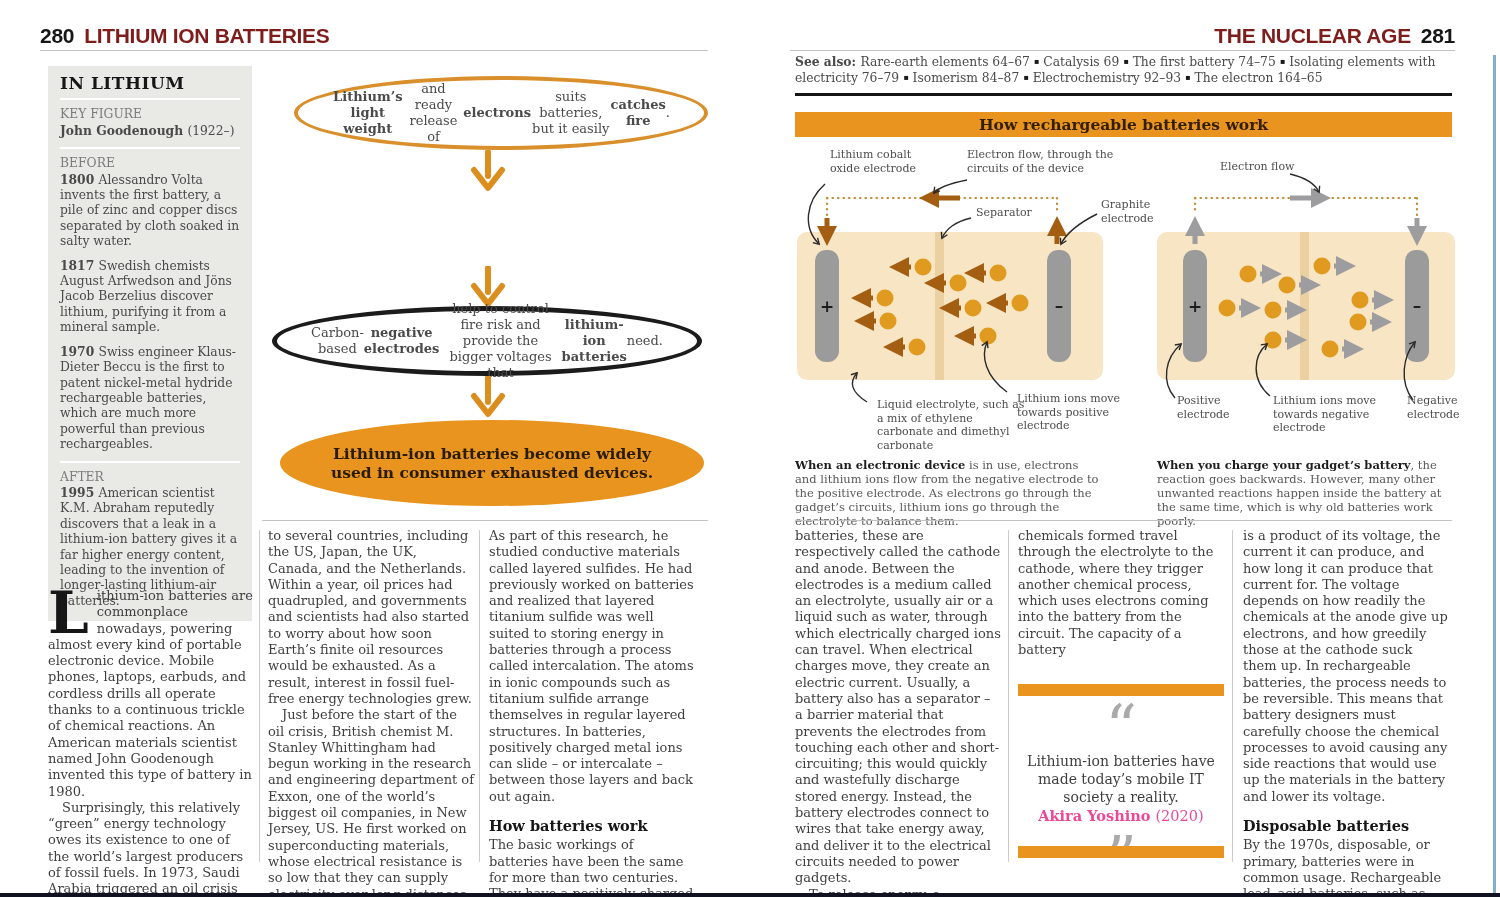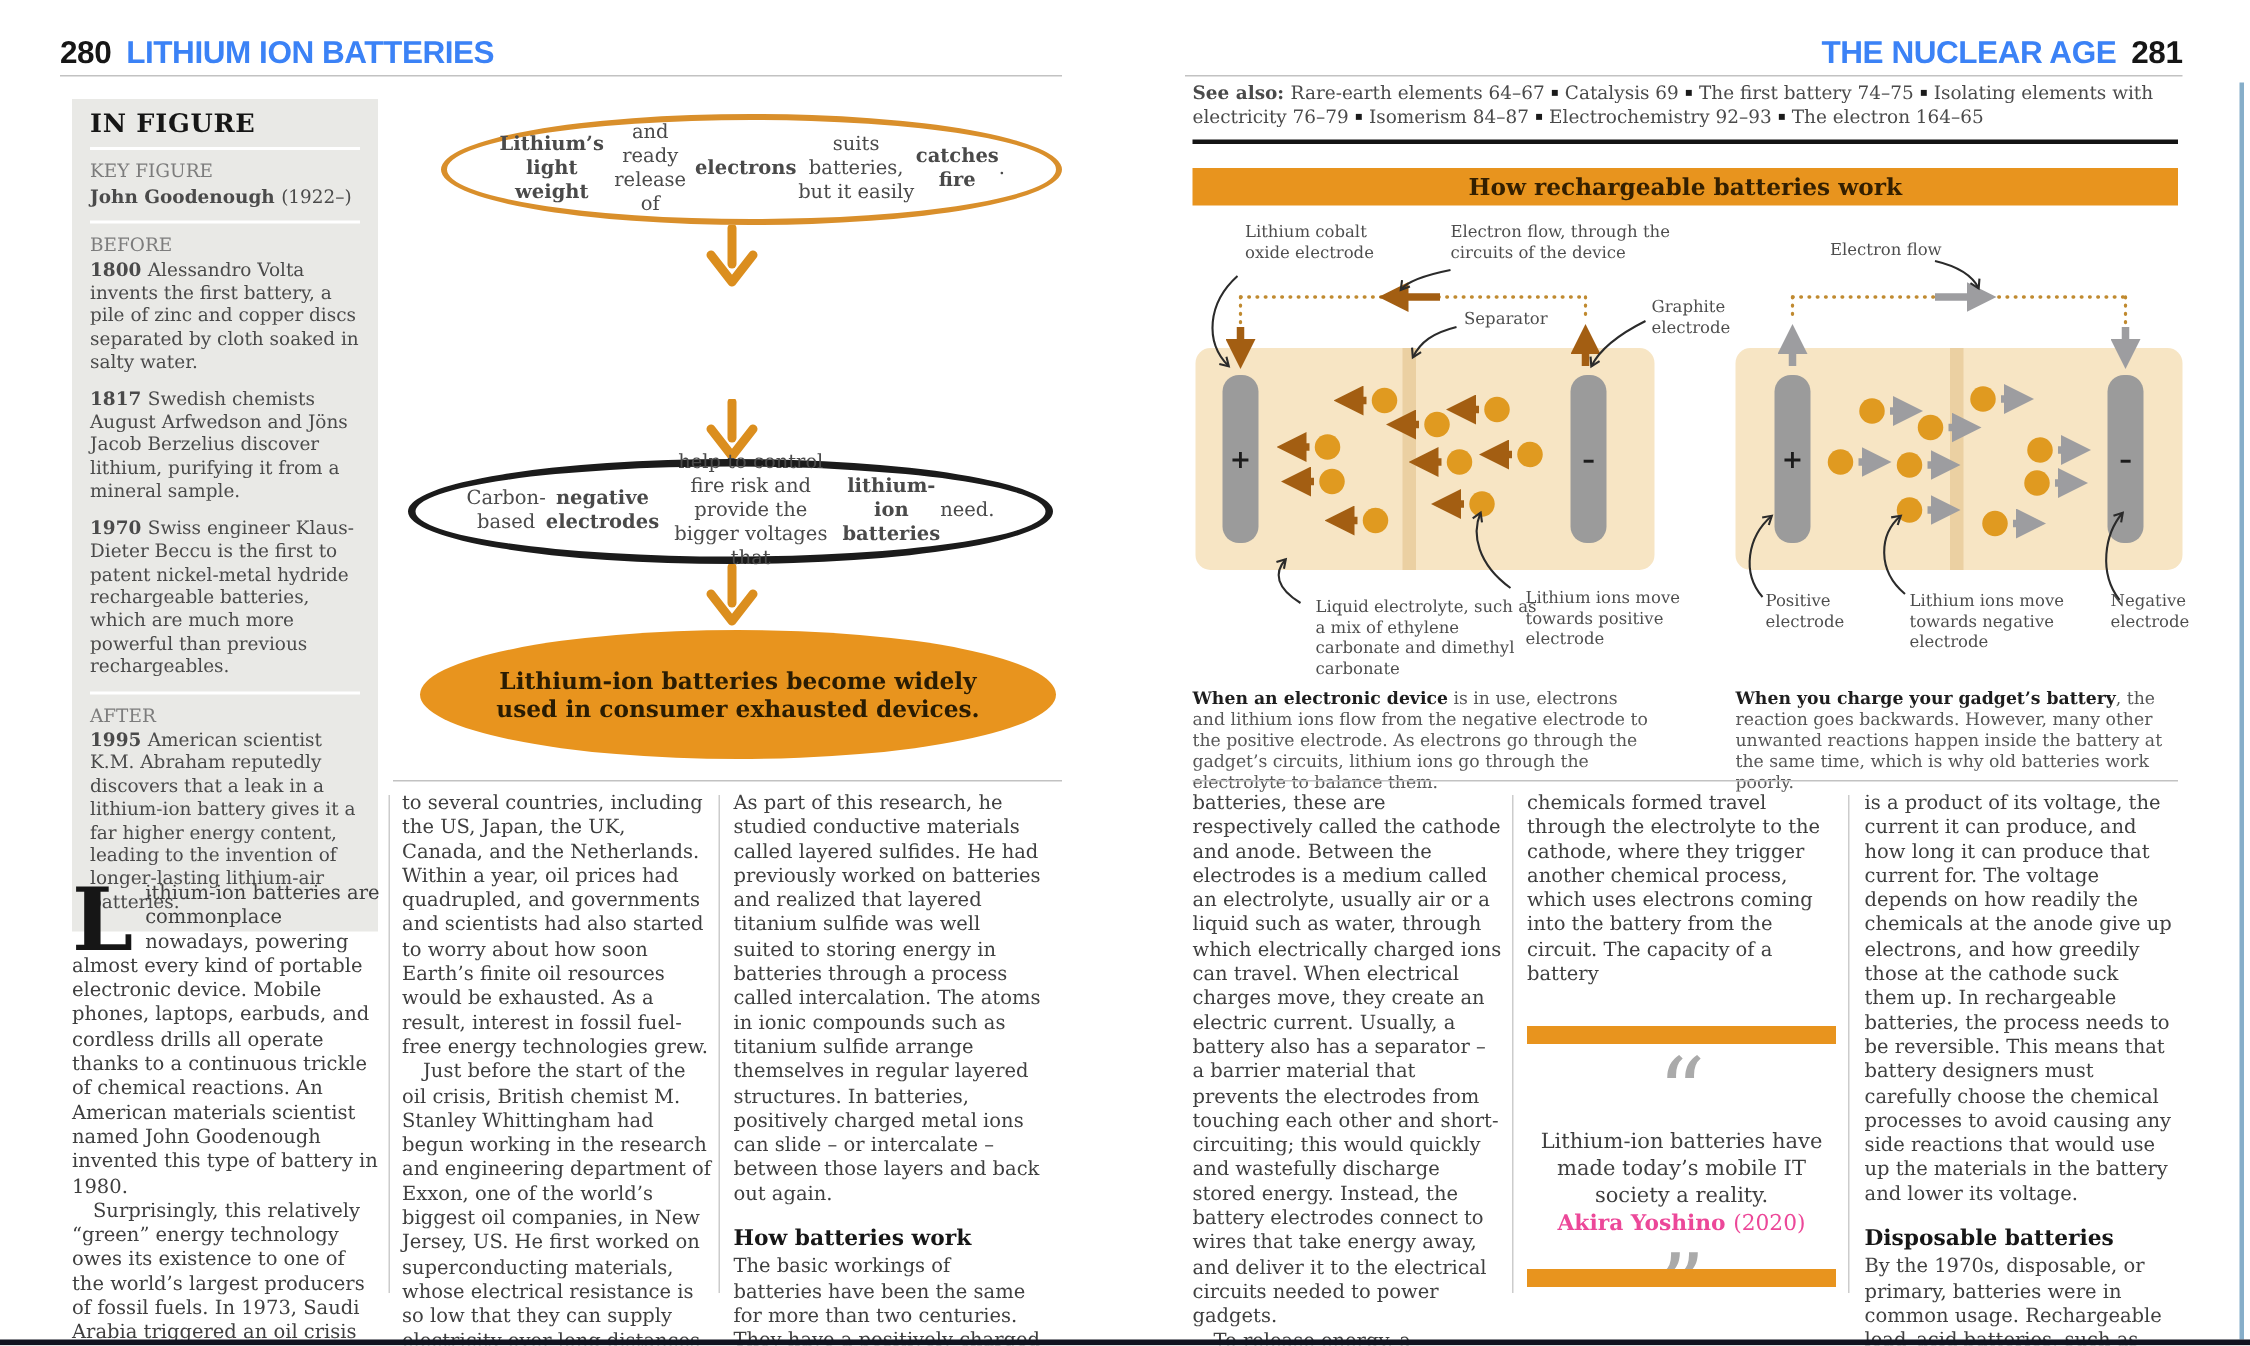--- a/index.html
+++ b/index.html
@@ -2,21 +2,21 @@
 <html><head>
 <meta charset="utf-8">
 <style>
   html,body{margin:0;padding:0;background:#ffffff;}
   .canvas{position:relative;width:1500px;height:897px;background:#ffffff;overflow:hidden;
           font-family:"DejaVu Serif", serif;color:#3f3f3f;}
   .abs{position:absolute;}
   
   .pghdr{font-family:"Liberation Sans", sans-serif;font-weight:700;font-size:21px;letter-spacing:-0.3px;white-space:nowrap;}
   .pgnum{color:#161616;}
-  .pgtitle{color:#3b82f6;margin-left:10px;}
+  .pgtitle{color:#7f1d1d;margin-left:10px;}
   .rule{background:#c2c2c2;height:1px;}
   .blackrule{background:#141414;height:3px;}
   
   .incontext{background:#e9e9e6;padding:10px 12px 12px 12px;width:180px;font-size:12.3px;line-height:15.4px;color:#4a4a4a;}
   .ic-title{font-size:17px;font-weight:700;color:#161616;padding-bottom:7px;border-bottom:2px solid #ffffff;margin-bottom:7px;letter-spacing:0.5px;}
   .ic-label{color:#7c7c7c;}
   .ic-divider{border-top:2px solid #ffffff;margin:7px 0;}
   .ic-p{margin:0 0 8px 0;}
   
   .oval{display:flex;align-items:center;justify-content:center;text-align:center;
@@ -51,21 +51,21 @@
 <body>
 
 <div class="canvas">
 
   <div class="abs pghdr" style="left:40px;top:24px;">
     <span class="pgnum">280</span><span class="pgtitle">LITHIUM ION BATTERIES</span>
   </div>
   <div class="abs rule" style="left:40px;top:50px;width:668px;"></div>
 
   <div class="abs incontext" style="left:48px;top:66px;">
-    <div class="ic-title">IN FIGURE</div>
+    <div class="ic-title">IN LITHIUM</div>
     <div class="ic-label">KEY FIGURE</div>
     <div class="ic-p"><span style="font-weight: 700;">John Goodenough </span><span>(1922–)</span></div>
     <div class="ic-divider"></div>
     <div class="ic-label">BEFORE</div>
     <p class="ic-p"><span style="font-weight: 700;">1800 </span><span>Alessandro Volta invents the first battery, a pile of zinc and copper discs separated by cloth soaked in salty water.</span></p>
     <p class="ic-p"><span style="font-weight: 700;">1817 </span><span>Swedish chemists August Arfwedson and Jöns Jacob Berzelius discover lithium, purifying it from a mineral sample.</span></p>
     <p class="ic-p"><span style="font-weight: 700;">1970 </span><span>Swiss engineer Klaus-Dieter Beccu is the first to patent nickel-metal hydride rechargeable batteries, which are much more powerful than previous rechargeables.</span></p>
     <div class="ic-divider"></div>
     <div class="ic-label">AFTER</div>
     <p class="ic-p" style="margin-bottom:0;"><span style="font-weight: 700;">1995 </span><span>American scientist K.M. Abraham reputedly discovers that a leak in a lithium-ion battery gives it a far higher energy content, leading to the invention of longer-lasting lithium-air batteries.</span></p>

